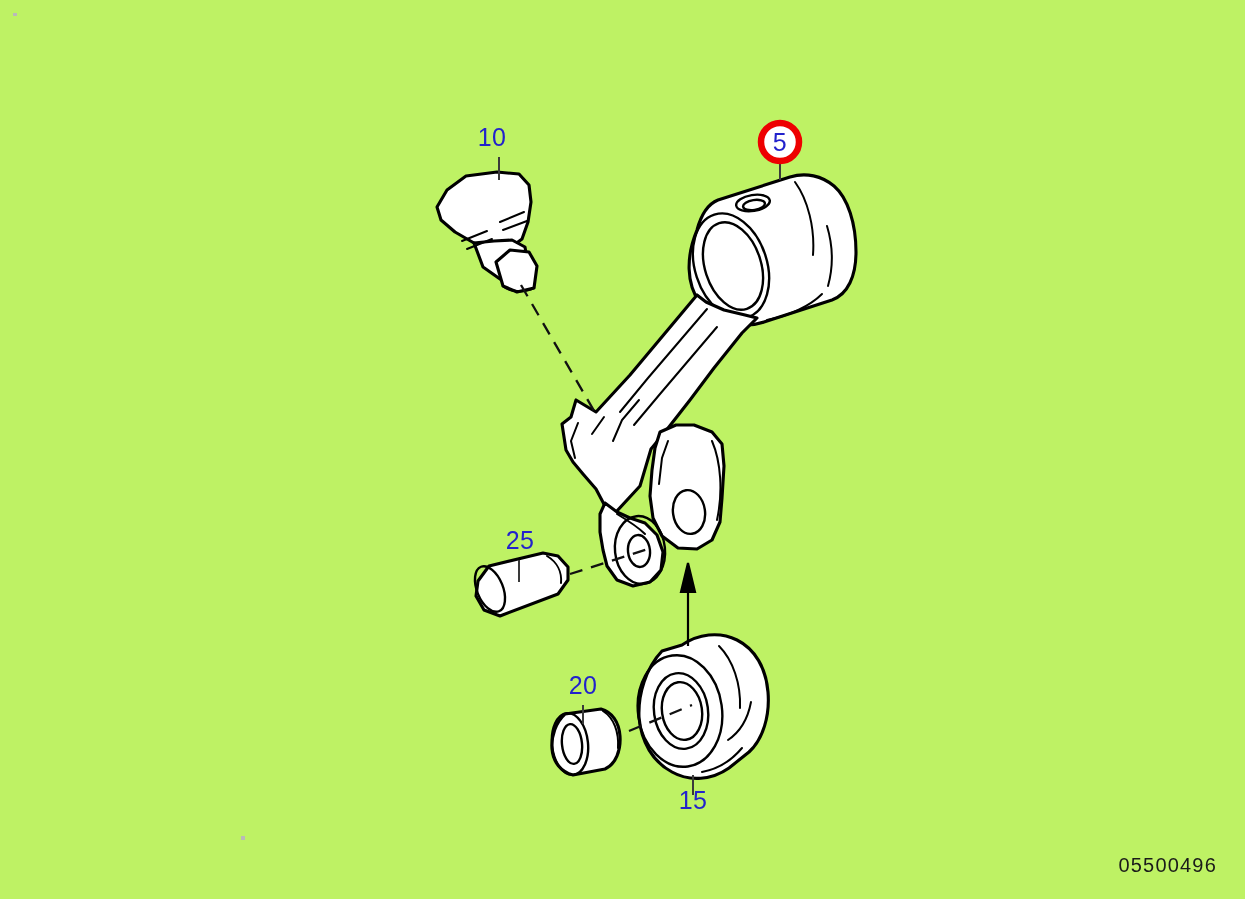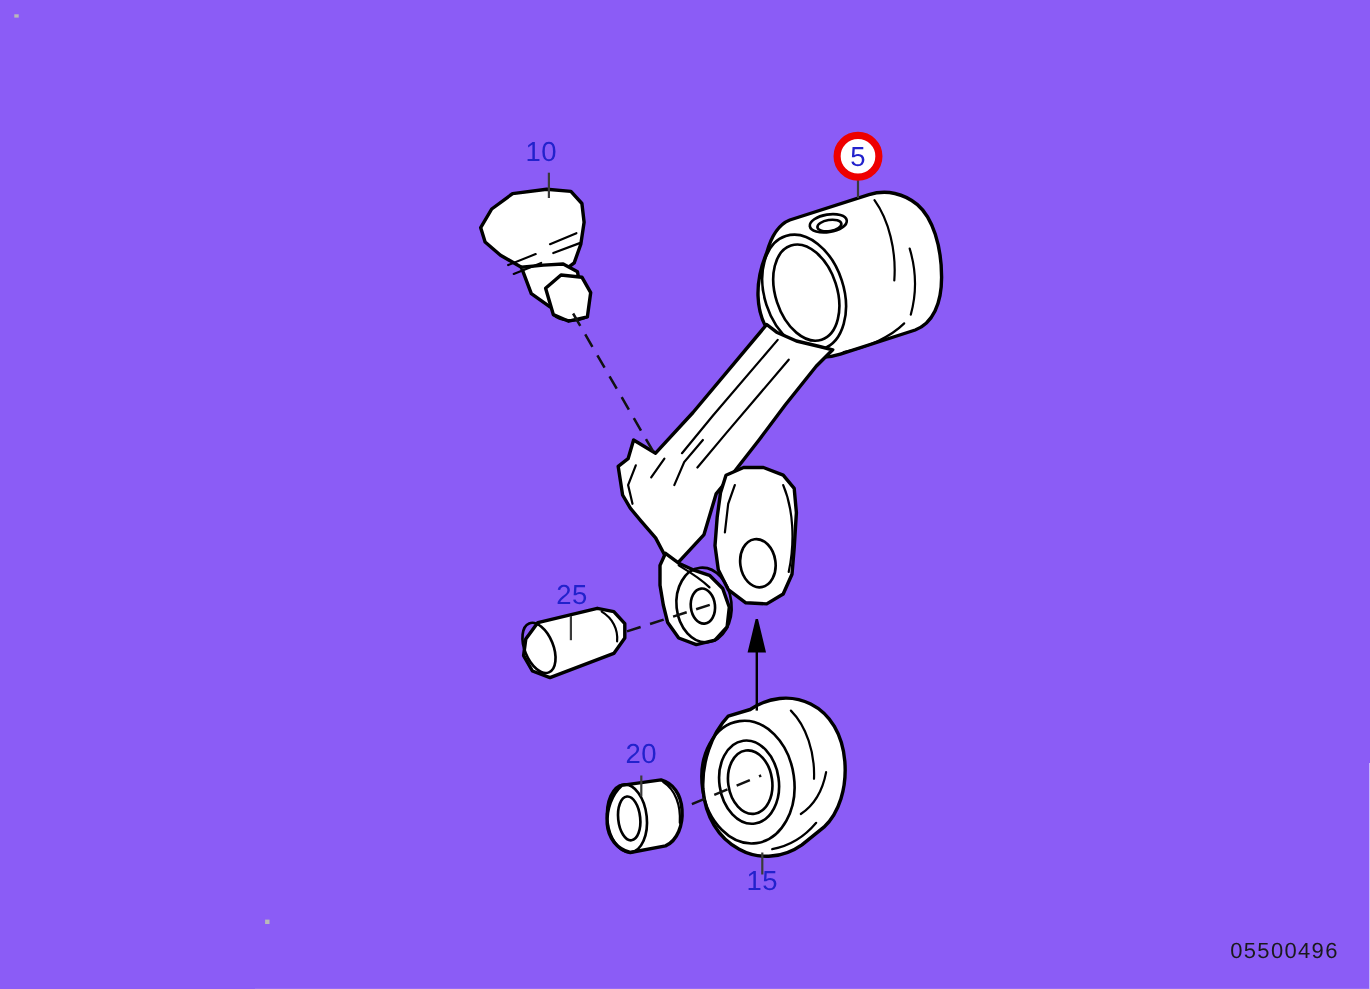--- a/index.html
+++ b/index.html
@@ -8,21 +8,21 @@
     background: #ffffff;
   }
   body {
     font-family: "Liberation Sans", sans-serif;
     -webkit-font-smoothing: antialiased;
   }
   #diagram-page {
     position: relative;
     width: 1245px;
     height: 899px;
-    background: #8b5cf6;
+    background: #bef264;
     overflow: hidden;
   }
   #parts-svg {
     position: absolute;
     left: 0;
     top: 0;
     width: 1245px;
     height: 899px;
     display: block;
   }

